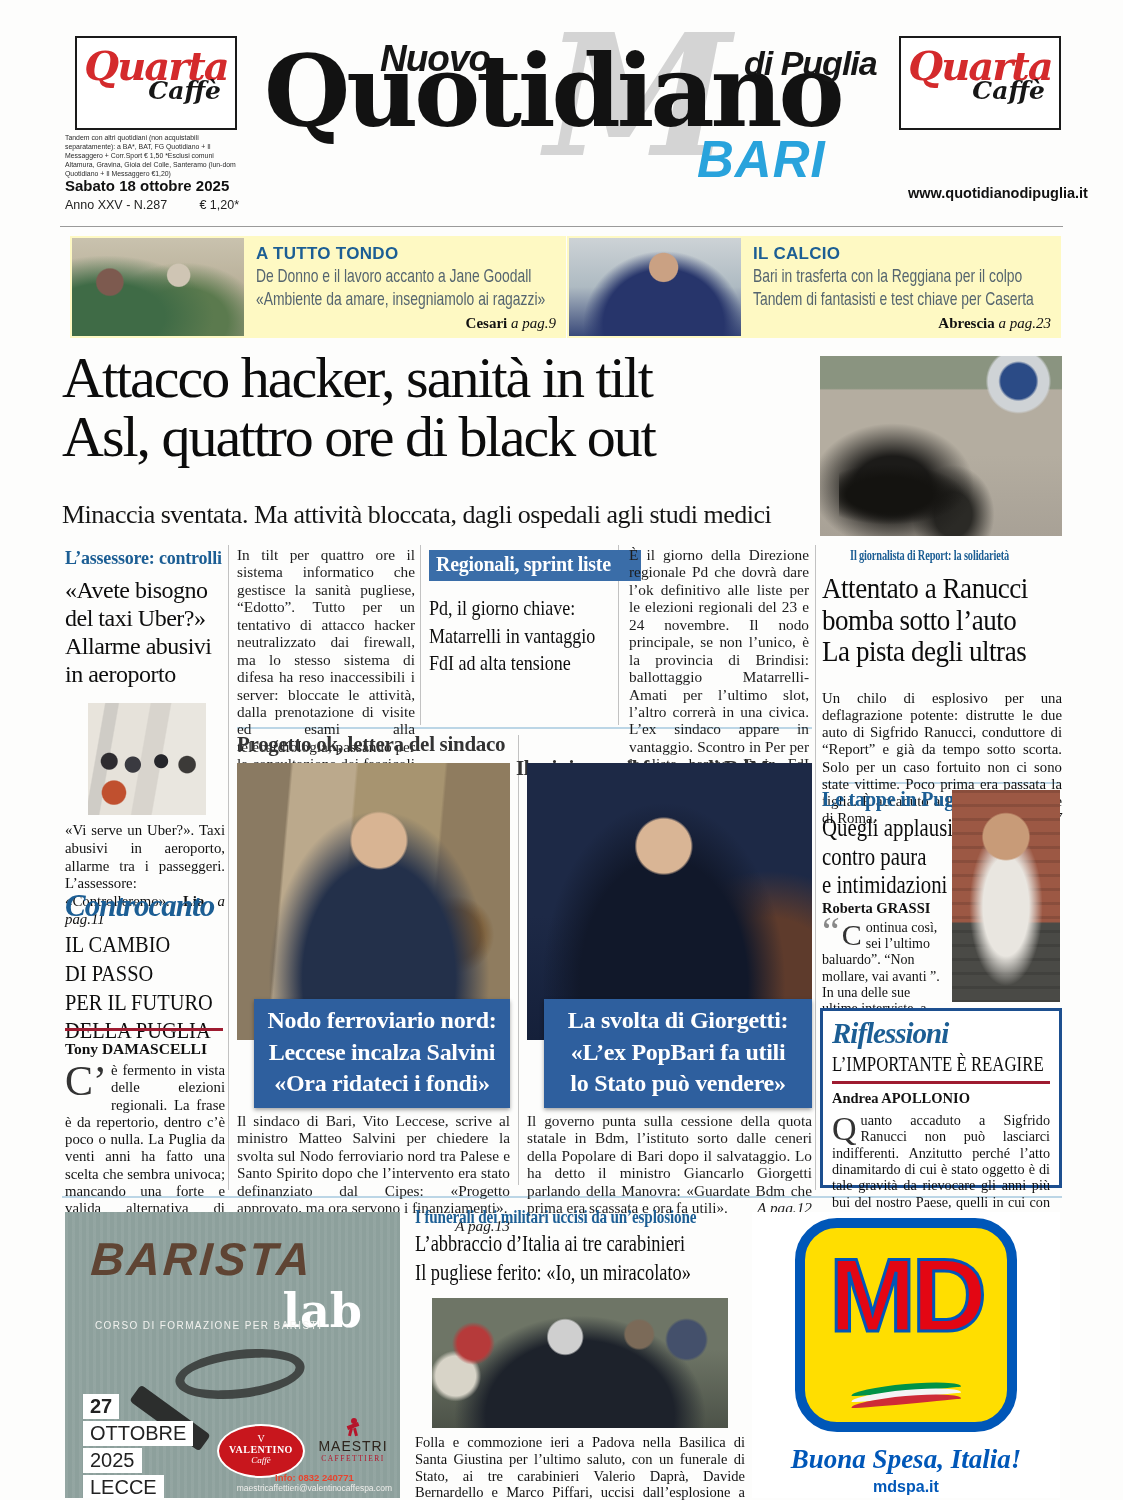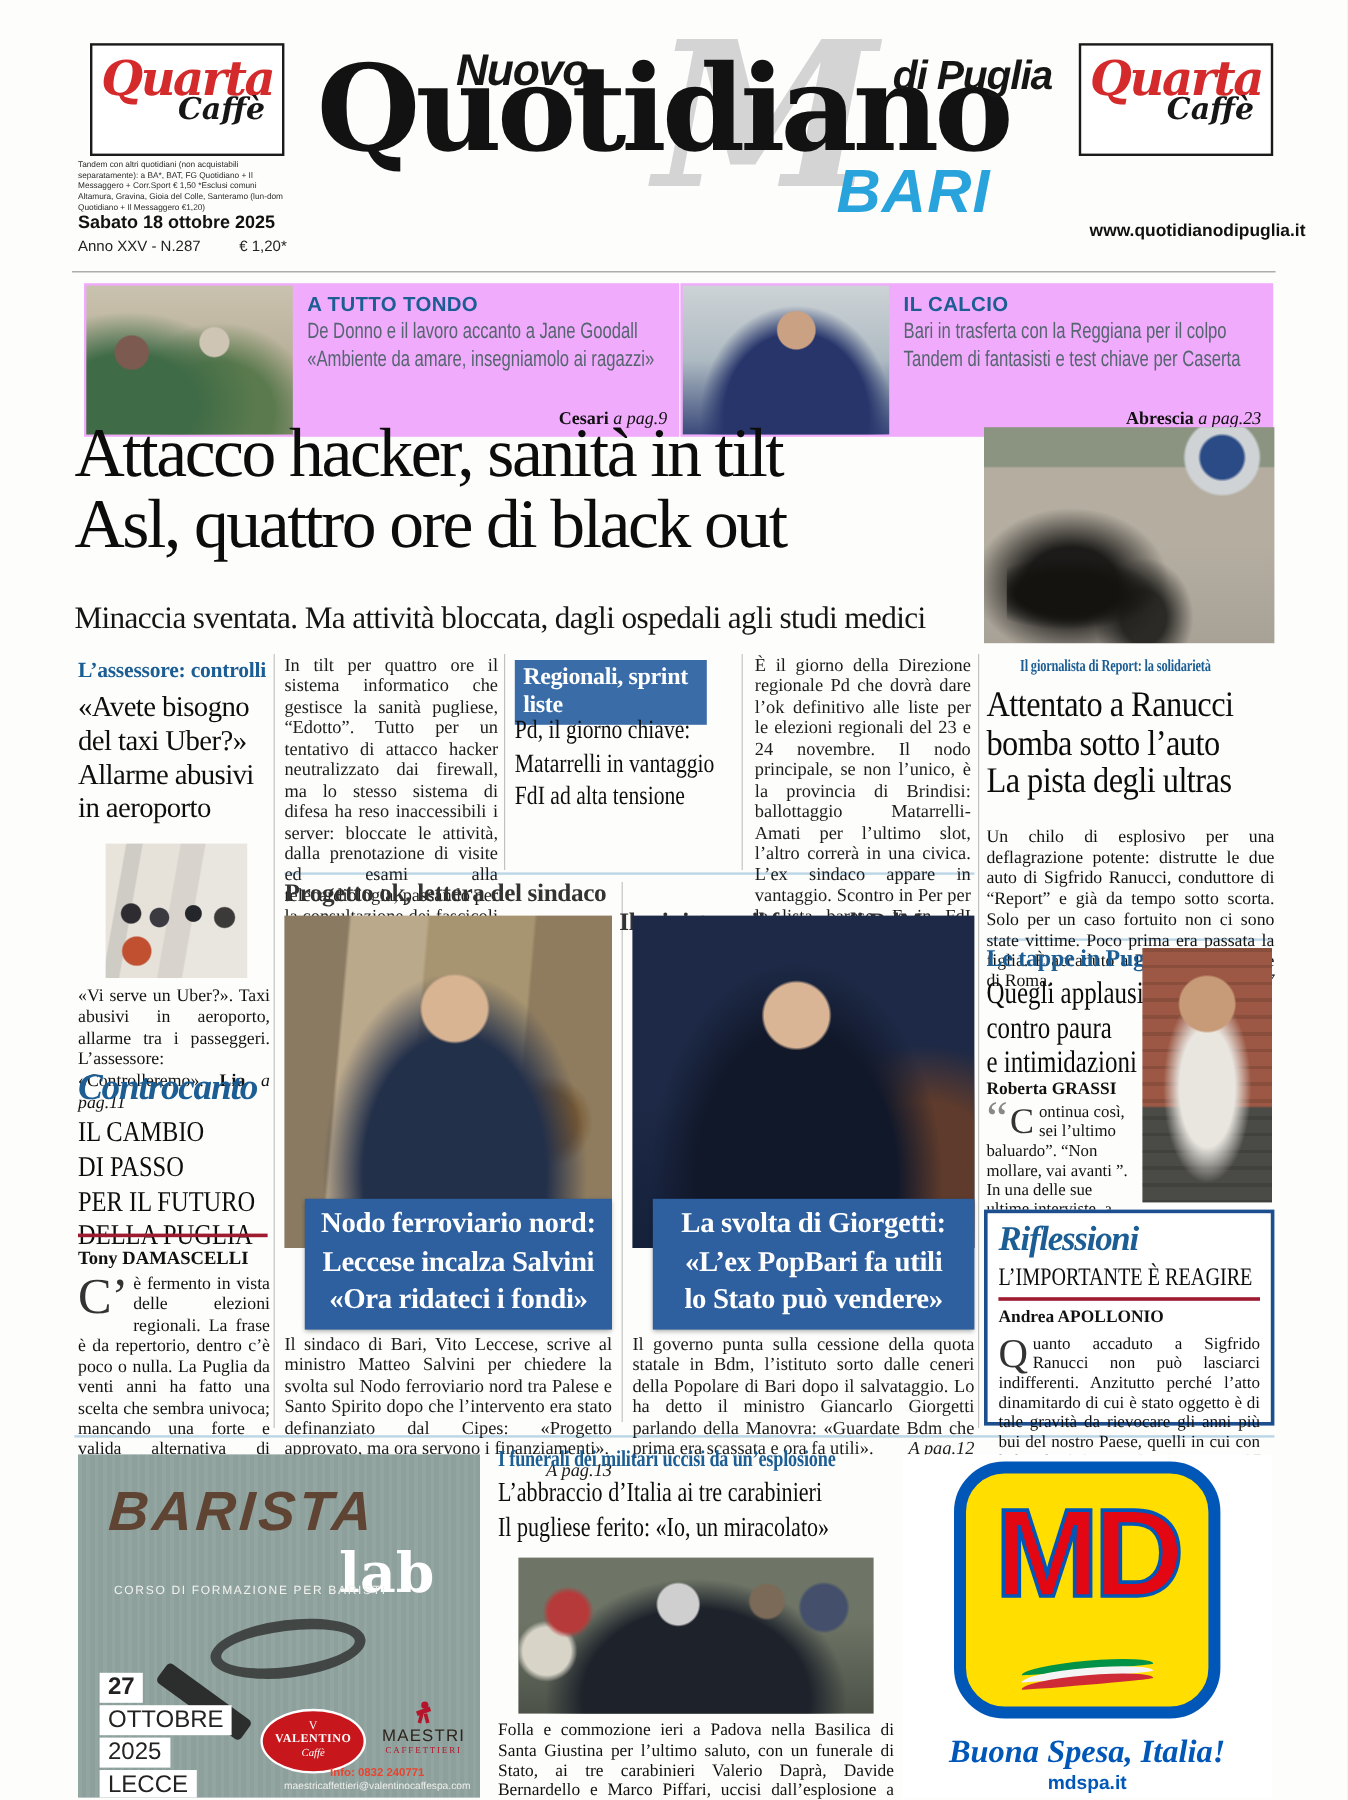--- a/index.html
+++ b/index.html
@@ -20,21 +20,21 @@
   .mast-quotidiano { position:absolute; left:264px; top:40px; z-index:2; font-family:"DejaVu Serif", serif; font-weight:bold; font-size:99px; letter-spacing:-4px; color:#121212; line-height:1.05; }
   .mast-bari { position:absolute; left:697px; top:130px; z-index:3; font-family:"Liberation Sans", sans-serif; font-style:italic; font-weight:bold; font-size:51px; letter-spacing:1px; color:#29a3dc; }
   .barcode-wrap { position:absolute; left:920px; top:134px; width:148px; font-family:"DejaVu Sans Mono", monospace; }
   .barcode-top { text-align:right; font-size:8px; letter-spacing:3px; padding-right:6px; }
   .barcode-bars { height:34px; margin-top:1px; background:repeating-linear-gradient(90deg,#000 0 2px,#fff 2px 4px,#000 4px 5px,#fff 5px 8px,#000 8px 11px,#fff 11px 13px); }
   .barcode-num { font-size:8px; letter-spacing:2px; margin-top:1px; }
   .website { position:absolute; left:908px; top:185px; font-family:"Liberation Sans", sans-serif; font-weight:bold; font-size:14.5px; color:#111; }
   .header-rule { position:absolute; left:60px; top:226px; width:1003px; border-top:1.5px solid #9a9a9a; }
 
   
-  .teaser { position:absolute; top:236px; height:128px; background:#f0abfc;padding-left:16px; }
+  .teaser { position:absolute; top:236px; height:102px; background:#fef9c3;padding-left:16px; }
   .teaser1 { left:70px; width:496px; } .teaser2 { left:567px; width:494px; }
   .tphoto { position:absolute; left:2px; top:2px; bottom:2px; width:172px; }
   .tp1 { background:radial-gradient(circle at 22% 45%, #7d5a4f 0 9%, transparent 10%),radial-gradient(circle at 62% 38%, #cfc5b4 0 9%, transparent 10%),radial-gradient(ellipse at 20% 80%, #3f6b46 0 30%, transparent 55%),radial-gradient(ellipse at 65% 85%, #5b7a4e 0 28%, transparent 50%),linear-gradient(180deg,#c9c2ae 0%,#b7ae97 55%,#8e9378 100%); }
   .tp2 { background:radial-gradient(circle at 55% 30%, #caa183 0 12%, transparent 13%),radial-gradient(ellipse at 55% 88%, #27356b 0 45%, transparent 60%),linear-gradient(180deg,#cdd3d6 0%,#aebac2 50%,#3a4a7a 100%); }
   .tbody { position:absolute; left:186px; top:8px; right:10px; }
   .tkicker { font-family:"Liberation Sans", sans-serif; font-weight:bold; font-size:17px; color:#1c5e94; letter-spacing:.3px; }
   .tline { font-family:"Liberation Sans", sans-serif; font-size:18.5px; color:#55656f; white-space:nowrap; transform:scaleX(.75); transform-origin:left; line-height:1.25; width:420px; }
   .tby { position:absolute; right:10px; bottom:6px; font-size:15px; color:#111; }
   .tby b { font-weight:bold; } .tby i { font-style:italic; }
 
@@ -66,21 +66,21 @@
   .c1-rule { position:absolute; left:65px; top:1028px; width:158px; }
   .c1-author { position:absolute; left:65px; top:1040px; font-weight:bold; font-size:15.5px; }
   .c1-body { position:absolute; left:65px; top:1062px; width:160px; font-size:14.8px; line-height:1.17; text-align:justify; }
   .dropcap { float:left; font-size:42px; line-height:.8; padding:3px 4px 0 0; color:#333; }
 
   
   .c2-body { position:absolute; left:237px; top:546px; width:178px; }
   .c4-body { position:absolute; left:629px; top:546px; width:180px; }
 
   
-  .c3-bar { position:absolute; left:429px; top:550px; width:160px; background:#3a6da8; color:#fff; font-weight:bold; font-size:20px; padding:3px 7px 5px; letter-spacing:-.3px; }
+  .c3-bar { position:absolute; left:429px; top:550px; width:212px; background:#3a6da8; color:#fff; font-weight:bold; font-size:20px; padding:3px 7px 5px; letter-spacing:-.3px; }
   .c3-head { position:absolute; left:429px; top:594px; font-size:22px; line-height:1.25; color:#0d0d0d; }
   .c3-head div { white-space:nowrap; transform:scaleX(.82); transform-origin:left; }
 
   
   .ctr-kicker { position:absolute; top:732px; font-weight:bold; font-size:21px; color:#333; letter-spacing:-.3px; }
   .ca-kicker { left:237px; } .cb-kicker { left:516px;margin-top:24px; }
   .ca-photo { position:absolute; left:237px; top:763px; width:273px; height:277px; background:radial-gradient(circle at 52% 28%, #d8b493 0 11%, transparent 12%),radial-gradient(ellipse at 52% 78%, #23304a 0 38%, transparent 55%),radial-gradient(circle at 80% 62%, #7a5a33 0 9%, transparent 14%),linear-gradient(95deg,#8a7a62 0 18%, #bba98c 19% 40%, #a79470 41% 70%, #8f7c5f 71% 100%); }
   .cb-photo { position:absolute; left:527px; top:763px; width:285px; height:277px; background:radial-gradient(circle at 48% 30%, #d9b595 0 11%, transparent 12%),radial-gradient(ellipse at 48% 80%, #11182a 0 40%, transparent 58%),radial-gradient(ellipse at 85% 75%, #5e3b2c 0 18%, transparent 34%),linear-gradient(180deg,#1d2946 0 55%, #15203a 100%); }
   .overlay { position:absolute; top:999px; background:#2e5f9e; color:#fff; text-align:center; padding:6px 0 8px; font-weight:bold; font-size:24px; line-height:1.32; letter-spacing:-.3px; box-shadow:0 2px 4px rgba(0,0,0,.35); }
   .ca-overlay { left:254px; width:256px; } .cb-overlay { left:544px; width:268px; }

